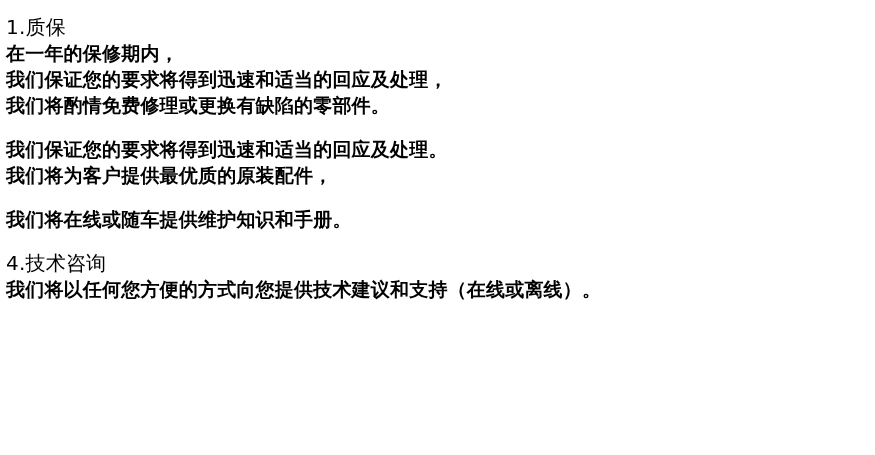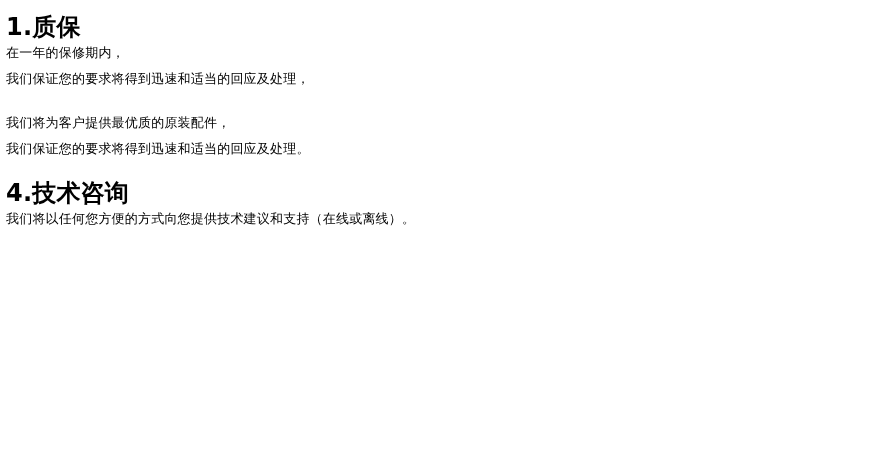--- a/index.html
+++ b/index.html
@@ -21,51 +21,53 @@
     padding: 14px 0 0 6px;
     background: #ffffff;
   }
   .section {
     margin-bottom: 18px;
   }
   .section:last-child {
     margin-bottom: 16px;
   }
   .section-heading {
-    font-size: 24px;
-    font-weight: bold;
+    font-size: 20px;
+    font-weight: normal;
     line-height: 26px;
     letter-spacing: 0.2px;
     white-space: nowrap;
   }
   .section-line {
-    font-size: 13px;
-    font-weight: normal;
+    font-size: 19px;
+    font-weight: bold;
     line-height: 26px;
     letter-spacing: 0.2px;
     white-space: nowrap;
   }
 </style>
 </head>
 <body>
 
 <div class="page">
 
   <div class="section">
     <div class="section-heading">1.质保</div>
     <div class="section-line">在一年的保修期内，</div>
     <div class="section-line">我们保证您的要求将得到迅速和适当的回应及处理，</div>
+    <div class="section-line">我们将酌情免费修理或更换有缺陷的零部件。</div>
   </div>
 
   <div class="section">
+    <div class="section-line">我们保证您的要求将得到迅速和适当的回应及处理。</div>
     <div class="section-line">我们将为客户提供最优质的原装配件，</div>
-    <div class="section-line">我们保证您的要求将得到迅速和适当的回应及处理。</div>
   </div>
 
   <div class="section">
+    <div class="section-line">我们将在线或随车提供维护知识和手册。</div>
   </div>
 
   <div class="section">
     <div class="section-heading">4.技术咨询</div>
     <div class="section-line">我们将以任何您方便的方式向您提供技术建议和支持（在线或离线）。</div>
   </div>
 
 </div>
 
 </body></html>

